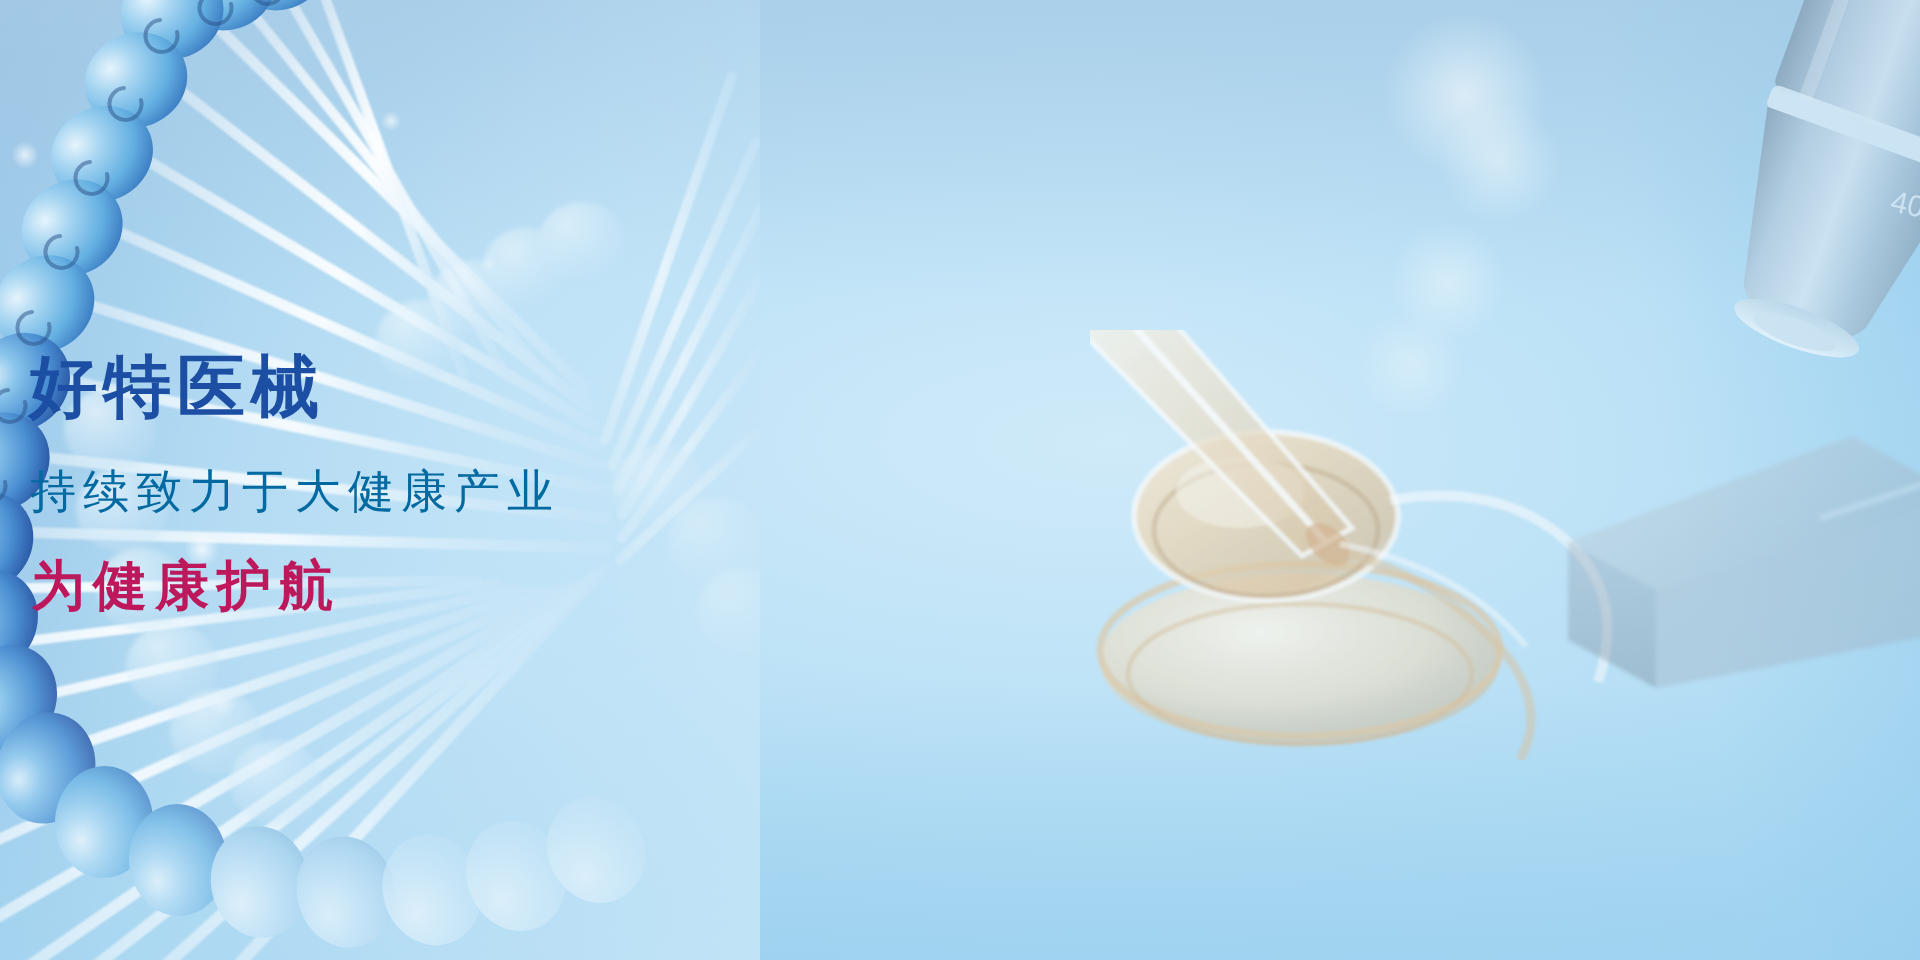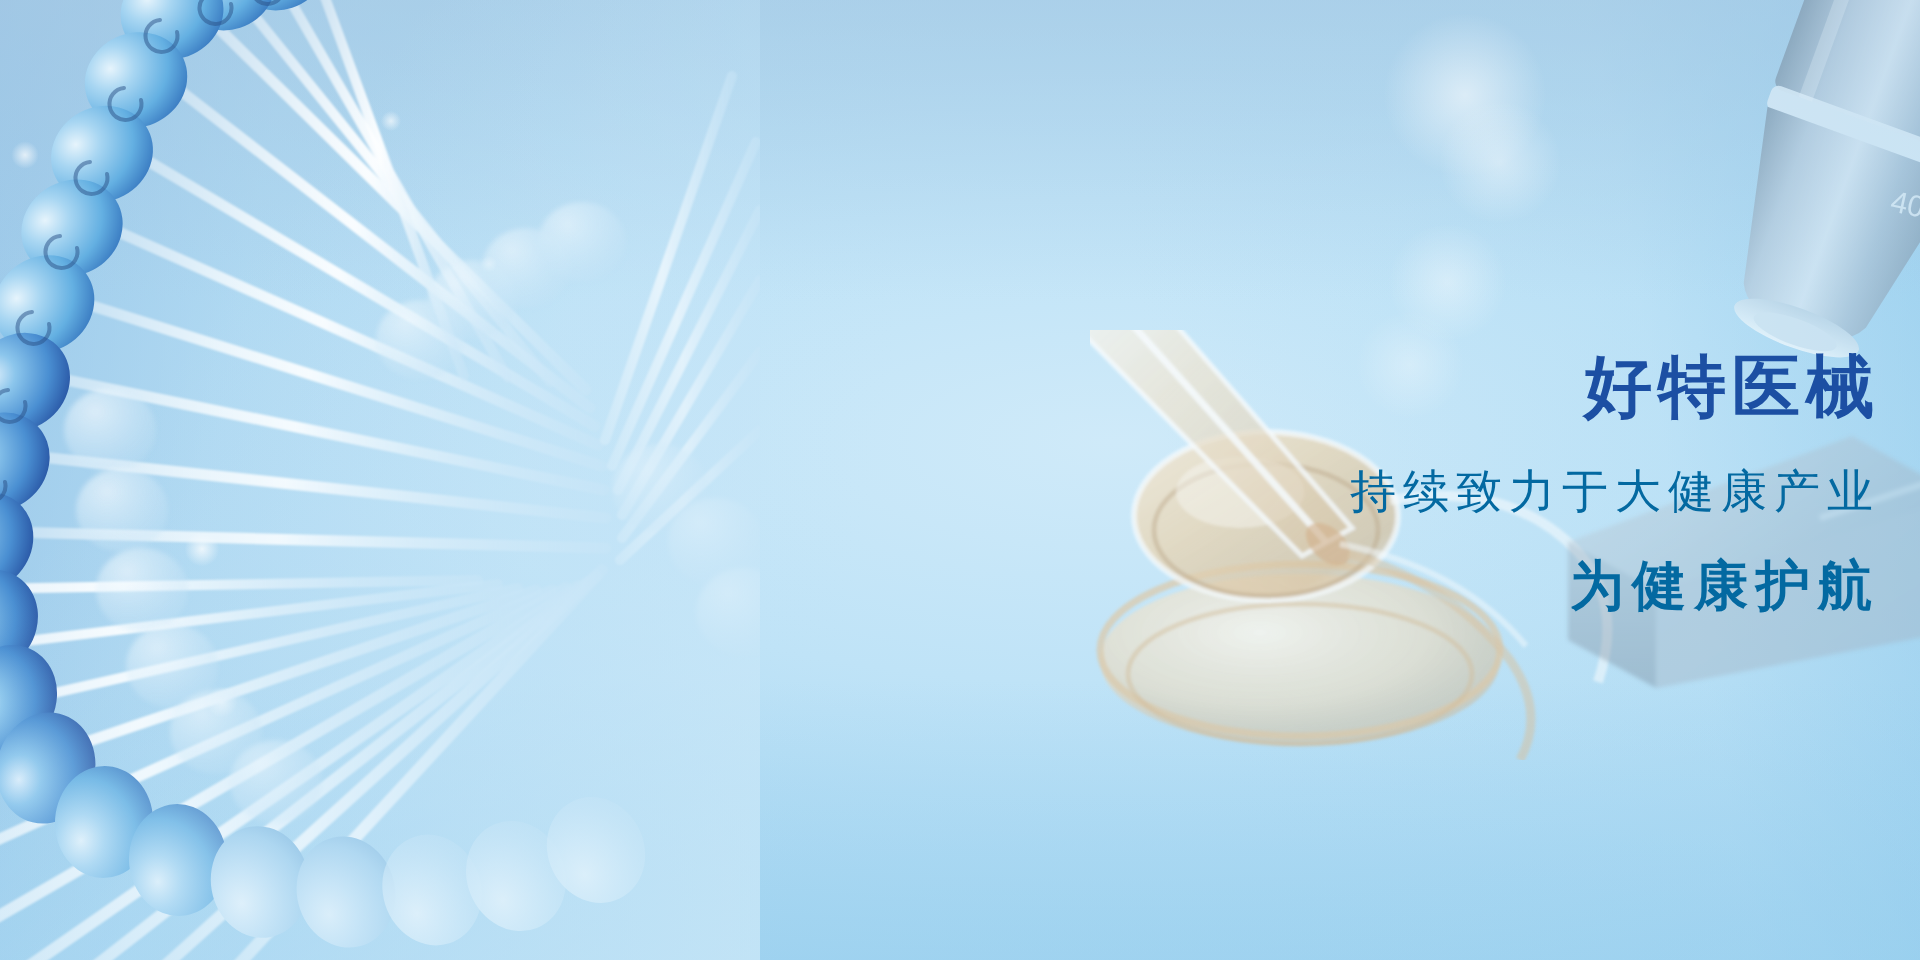--- a/index.html
+++ b/index.html
@@ -64,22 +64,23 @@
   
   #glassware{position:absolute;left:1090px;top:330px;width:560px;height:430px;opacity:.82;}
 
   
   #labblock{position:absolute;left:1520px;top:430px;width:440px;height:300px;opacity:.5;}
 
   
   #text-block{
     position:absolute;
     left:0;top:352px;width:1880px;
-    text-align:right;
+    text-align:left;
     line-height:1;
+    padding-left:23px;
     -webkit-font-smoothing:antialiased;
   }
   #brand-title{
     font-size:68px;
     font-weight:bold;
     letter-spacing:6px;
     color:#1c4fa3;
     margin:0 0 48px 0;
     text-indent:6px;
   }
@@ -88,21 +89,21 @@
     font-weight:400;
     letter-spacing:7px;
     color:#0369a1;
     margin:0 0 44px 0;
     text-indent:7px;
   }
   #slogan{
     font-size:54px;
     font-weight:bold;
     letter-spacing:8px;
-    color:#0369a1;
+    color:#be185d;
     margin:0;
     text-indent:8px;
   }
 </style>
 </head>
 <body>
 
 <div id="banner">
 
   <div class="bg-base"></div>

